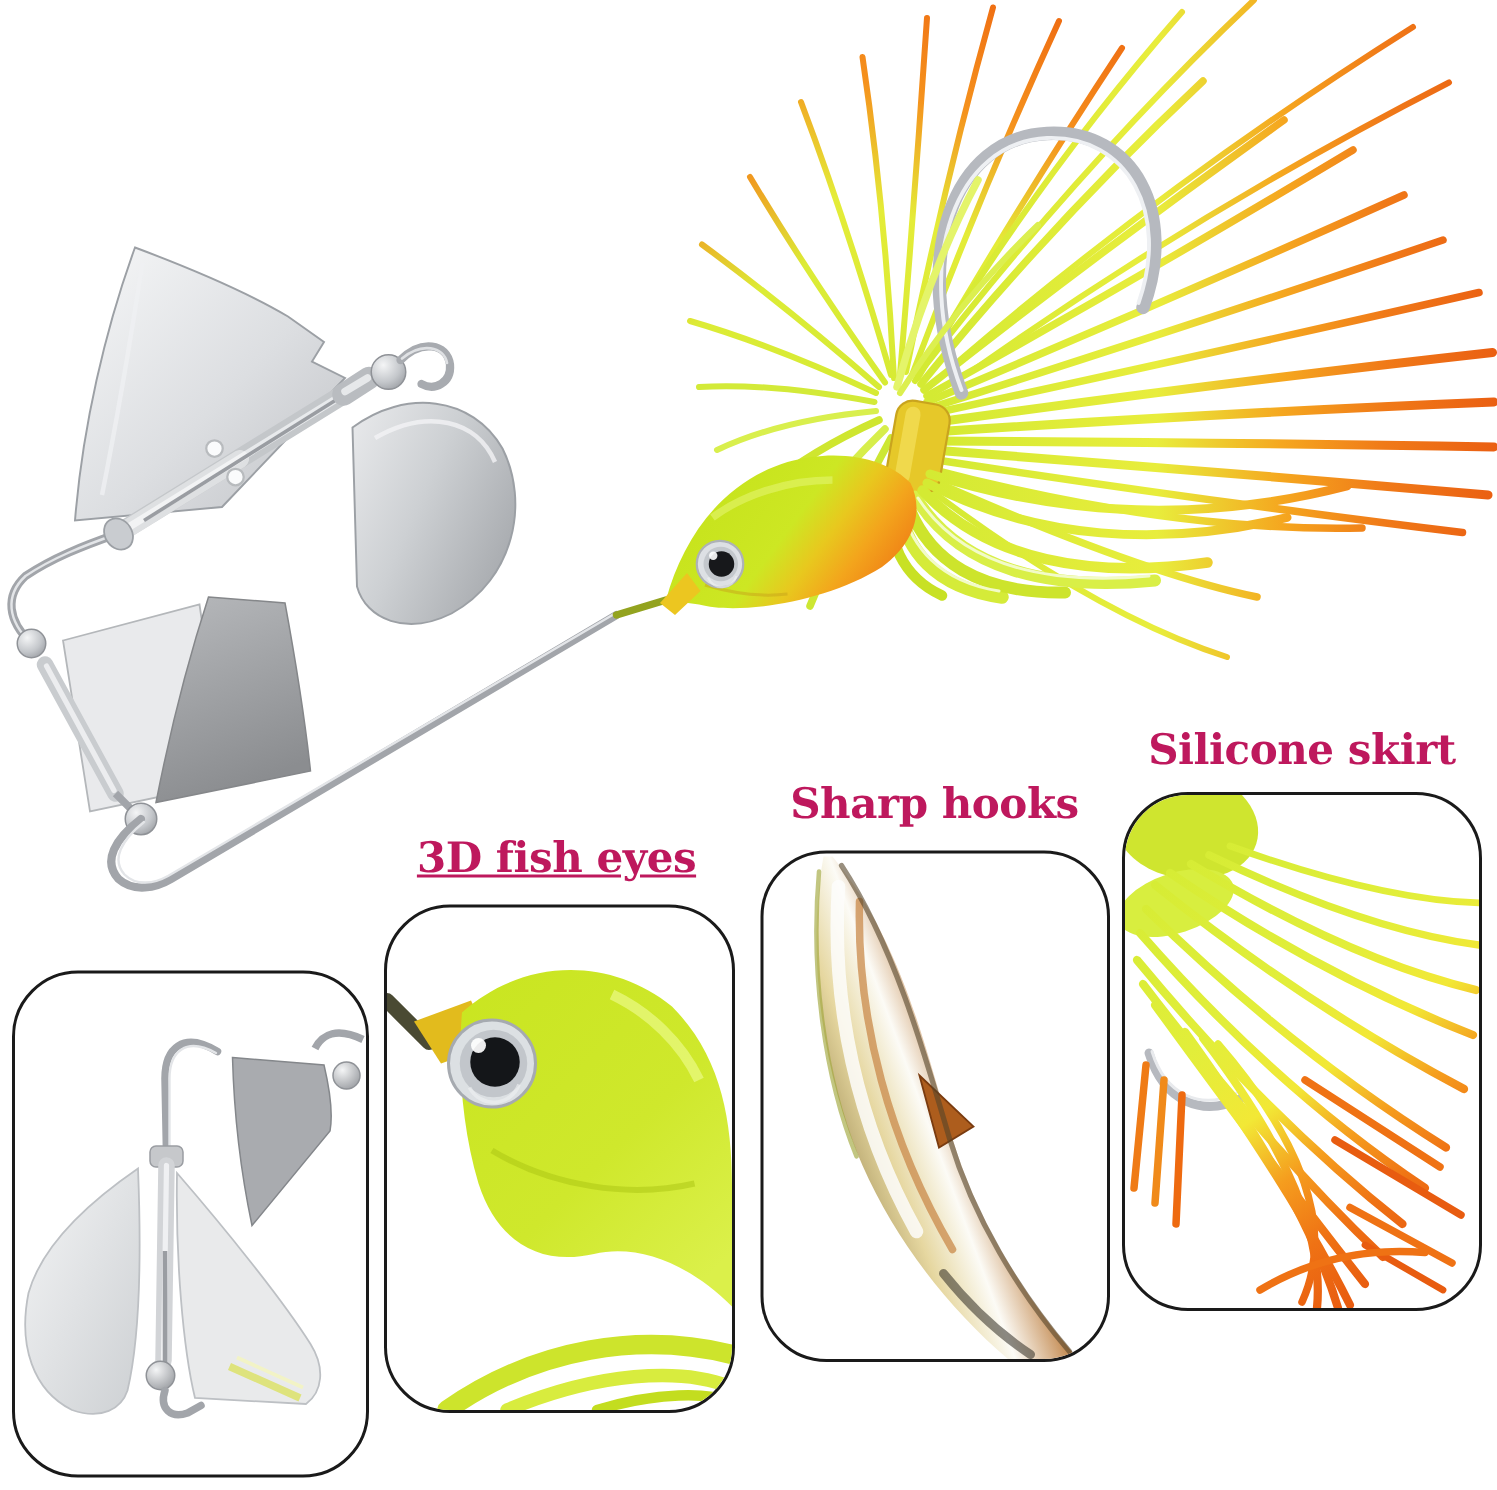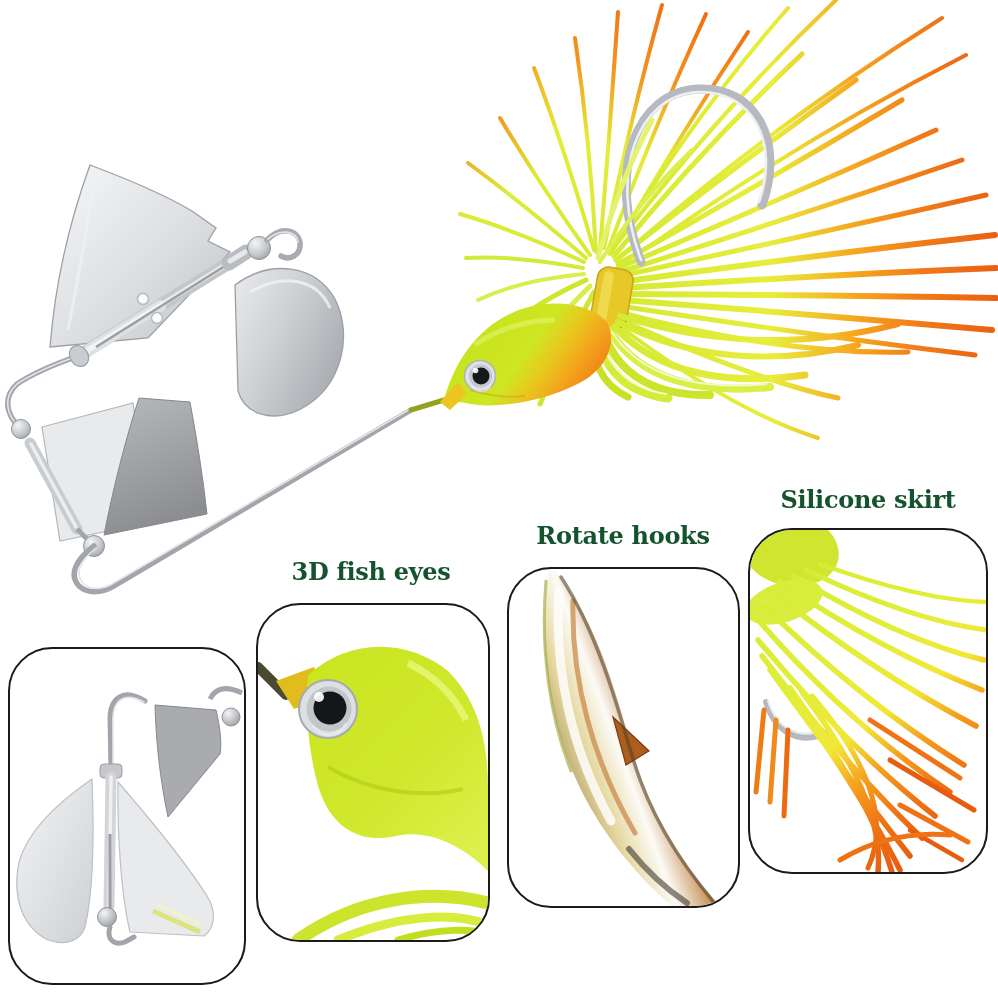--- a/index.html
+++ b/index.html
@@ -1,22 +1,22 @@
 <!DOCTYPE html>
 <html><head>
 <meta charset="utf-8">
 <style>
   html,body{margin:0;padding:0;background:#ffffff;}
   .stage{position:relative;width:998px;height:993px;background:#ffffff;overflow:hidden;
          font-family:"DejaVu Serif","Liberation Serif",serif;}
   .main-svg{position:absolute;left:0;top:0;}
-  .callout-label{position:absolute;font-weight:700;color:#14532d;font-size:24px;
+  .callout-label{position:absolute;font-weight:700;color:#be185d;font-size:28px;
                  letter-spacing:-0.3px;text-align:center;white-space:nowrap;line-height:32px;}
   .lbl-1{left:2px;  top:602px; width:246px;}
-  .lbl-2{left:253px; top:556px; width:236px;}
+  .lbl-2{left:253px; top:556px; width:236px;text-decoration:underline;}
   .lbl-3{left:505px; top:520px; width:236px;}
   .lbl-4{left:746px; top:484px; width:244px;}
   .panel{position:absolute;background:#ffffff;border:2px solid #1a1a1a;border-radius:44px;
          overflow:hidden;box-sizing:border-box;}
   .pnl-1{left:8px;   top:647px; width:238px; height:338px;}
   .pnl-2{left:256px; top:603px; width:234px; height:339px;}
   .pnl-3{left:507px; top:567px; width:233px; height:341px;}
   .pnl-4{left:748px; top:528px; width:240px; height:346px;}
   .panel svg{display:block;}
 </style>
@@ -190,21 +190,21 @@
         <circle cx="480" cy="376" r="15.5" fill="#dde0e4" stroke="#aeb2b7" stroke-width="1.5"></circle>
         <circle cx="480.5" cy="376" r="11.5" fill="#c3c7cc"></circle>
         <circle cx="481" cy="376" r="8.5" fill="#17181b"></circle>
         <circle cx="475.5" cy="370.5" r="2.8" fill="#ffffff" opacity=".9"></circle>
         <path d="M 472,385 A 10 10 0 0 0 491,384" fill="none" stroke="#f0f2f4" stroke-width="1.5" opacity=".6"></path>
       </g>
     </g>
   </svg>
 
   <div class="callout-label lbl-2">3D fish eyes</div>
-  <div class="callout-label lbl-3">Rotate hooks</div>
+  <div class="callout-label lbl-3">Sharp hooks</div>
   <div class="callout-label lbl-4">Silicone skirt</div>
 
   <div class="panel pnl-1">
     <svg width="234" height="334" viewBox="0 0 234 334">
       <defs>
         <linearGradient id="p1m" x1="0" y1="0" x2="1" y2="1">
           <stop offset="0" stop-color="#f3f4f5"></stop>
             <stop offset="1" stop-color="#cdd0d3"></stop>
         </linearGradient>
         <radialGradient id="p1b" cx=".35" cy=".3" r=".9">

